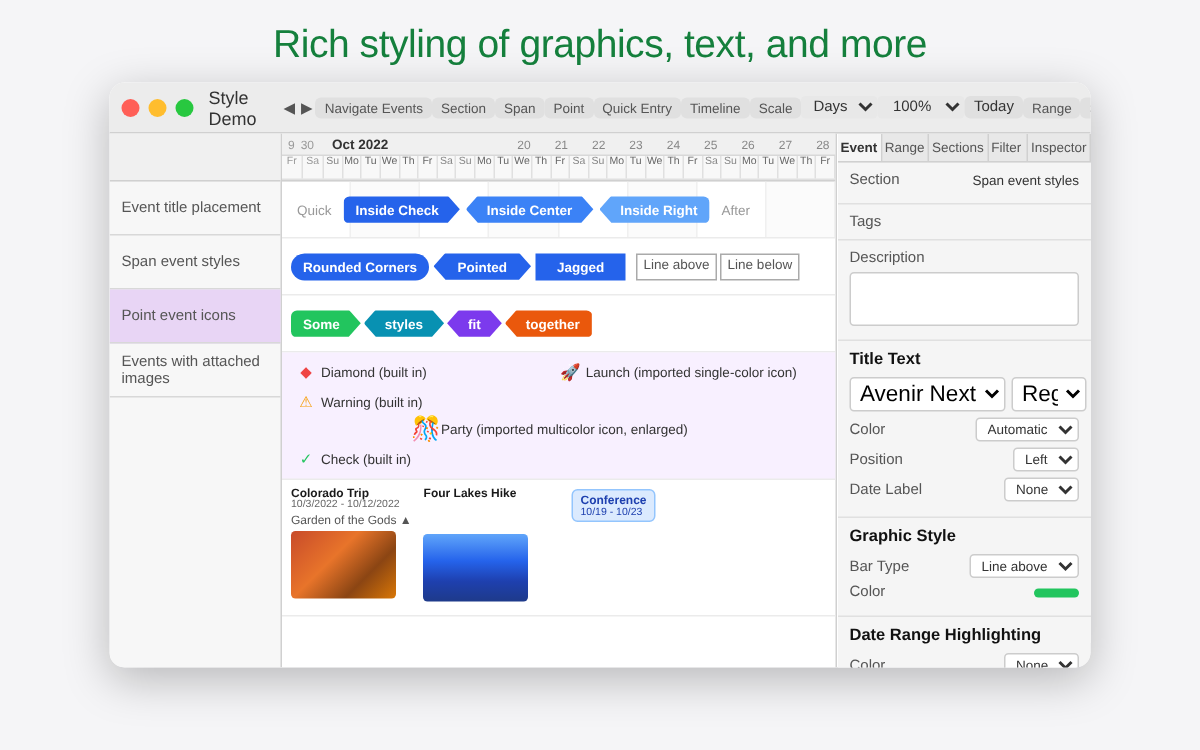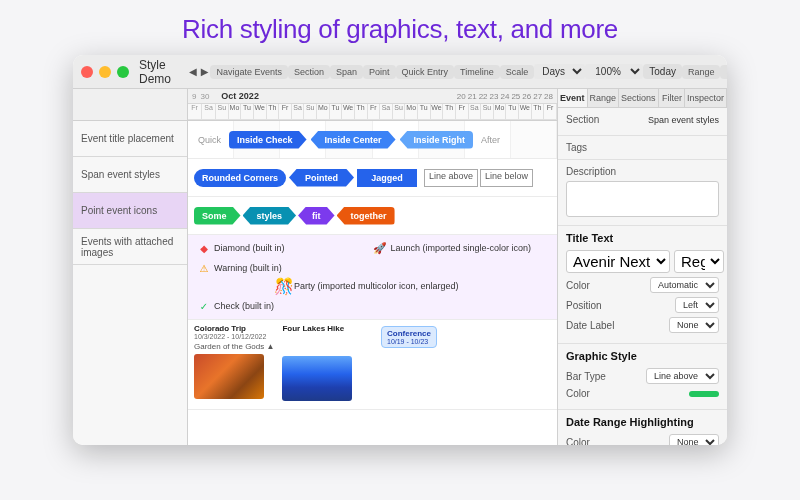--- a/index.html
+++ b/index.html
@@ -10,21 +10,21 @@
       height: 500px;
       overflow: hidden;
       display: flex;
       flex-direction: column;
       align-items: center;
     }
 
     .page-title {
       font-size: 26px;
       font-weight: 300;
-      color: #6d28d9;
+      color: #15803d;
       padding: 14px 0 10px;
       letter-spacing: -0.3px;
     }
 
     .window-wrapper {
       width: 654px;
       height: 390px;
       border-radius: 10px;
       overflow: hidden;
       box-shadow: 0 8px 30px rgba(0,0,0,0.25);
@@ -253,21 +253,21 @@
       overflow-y: auto;
       font-size: 10px;
     }
     .rp-header {
       display: flex;
       border-bottom: 1px solid #d0d0d0;
       background: #e8e8e8;
     }
     .rp-tab {
       flex: 1;
-      text-align: right;
+      text-align: left;
       padding: 4px 2px;
       font-size: 9px;
       color: #555;
       border-right: 1px solid #d0d0d0;
       cursor: pointer;
     }
     .rp-tab.active { background: #f5f5f5; font-weight: 600; color: #333; }
 
     .rp-section {
       padding: 6px 8px;
@@ -443,21 +443,21 @@
       </div>
     </div>
 
     <div class="calendar-area">
 
       <div class="date-header">
         <div class="month-row">
           <span style="font-size:8px;color:#999">9</span>
           <span style="font-size:8px;color:#999;margin-left:4px">30</span>
           <span class="month-label" style="margin-left:8px">Oct 2022</span>
-          <div style="display:flex;flex:1;justify-content:flex-end;gap:2px;font-size:8px;color:#888;">
+          <div style="display:flex;flex:1;justify-content:flex-end;gap:16px;font-size:8px;color:#888;">
             <span>20</span>
               <span>21</span>
               <span>22</span>
               <span>23</span>
               <span>24</span>
               <span>25</span>
               <span>26</span>
               <span>27</span>
               <span>28</span>
           </div>

